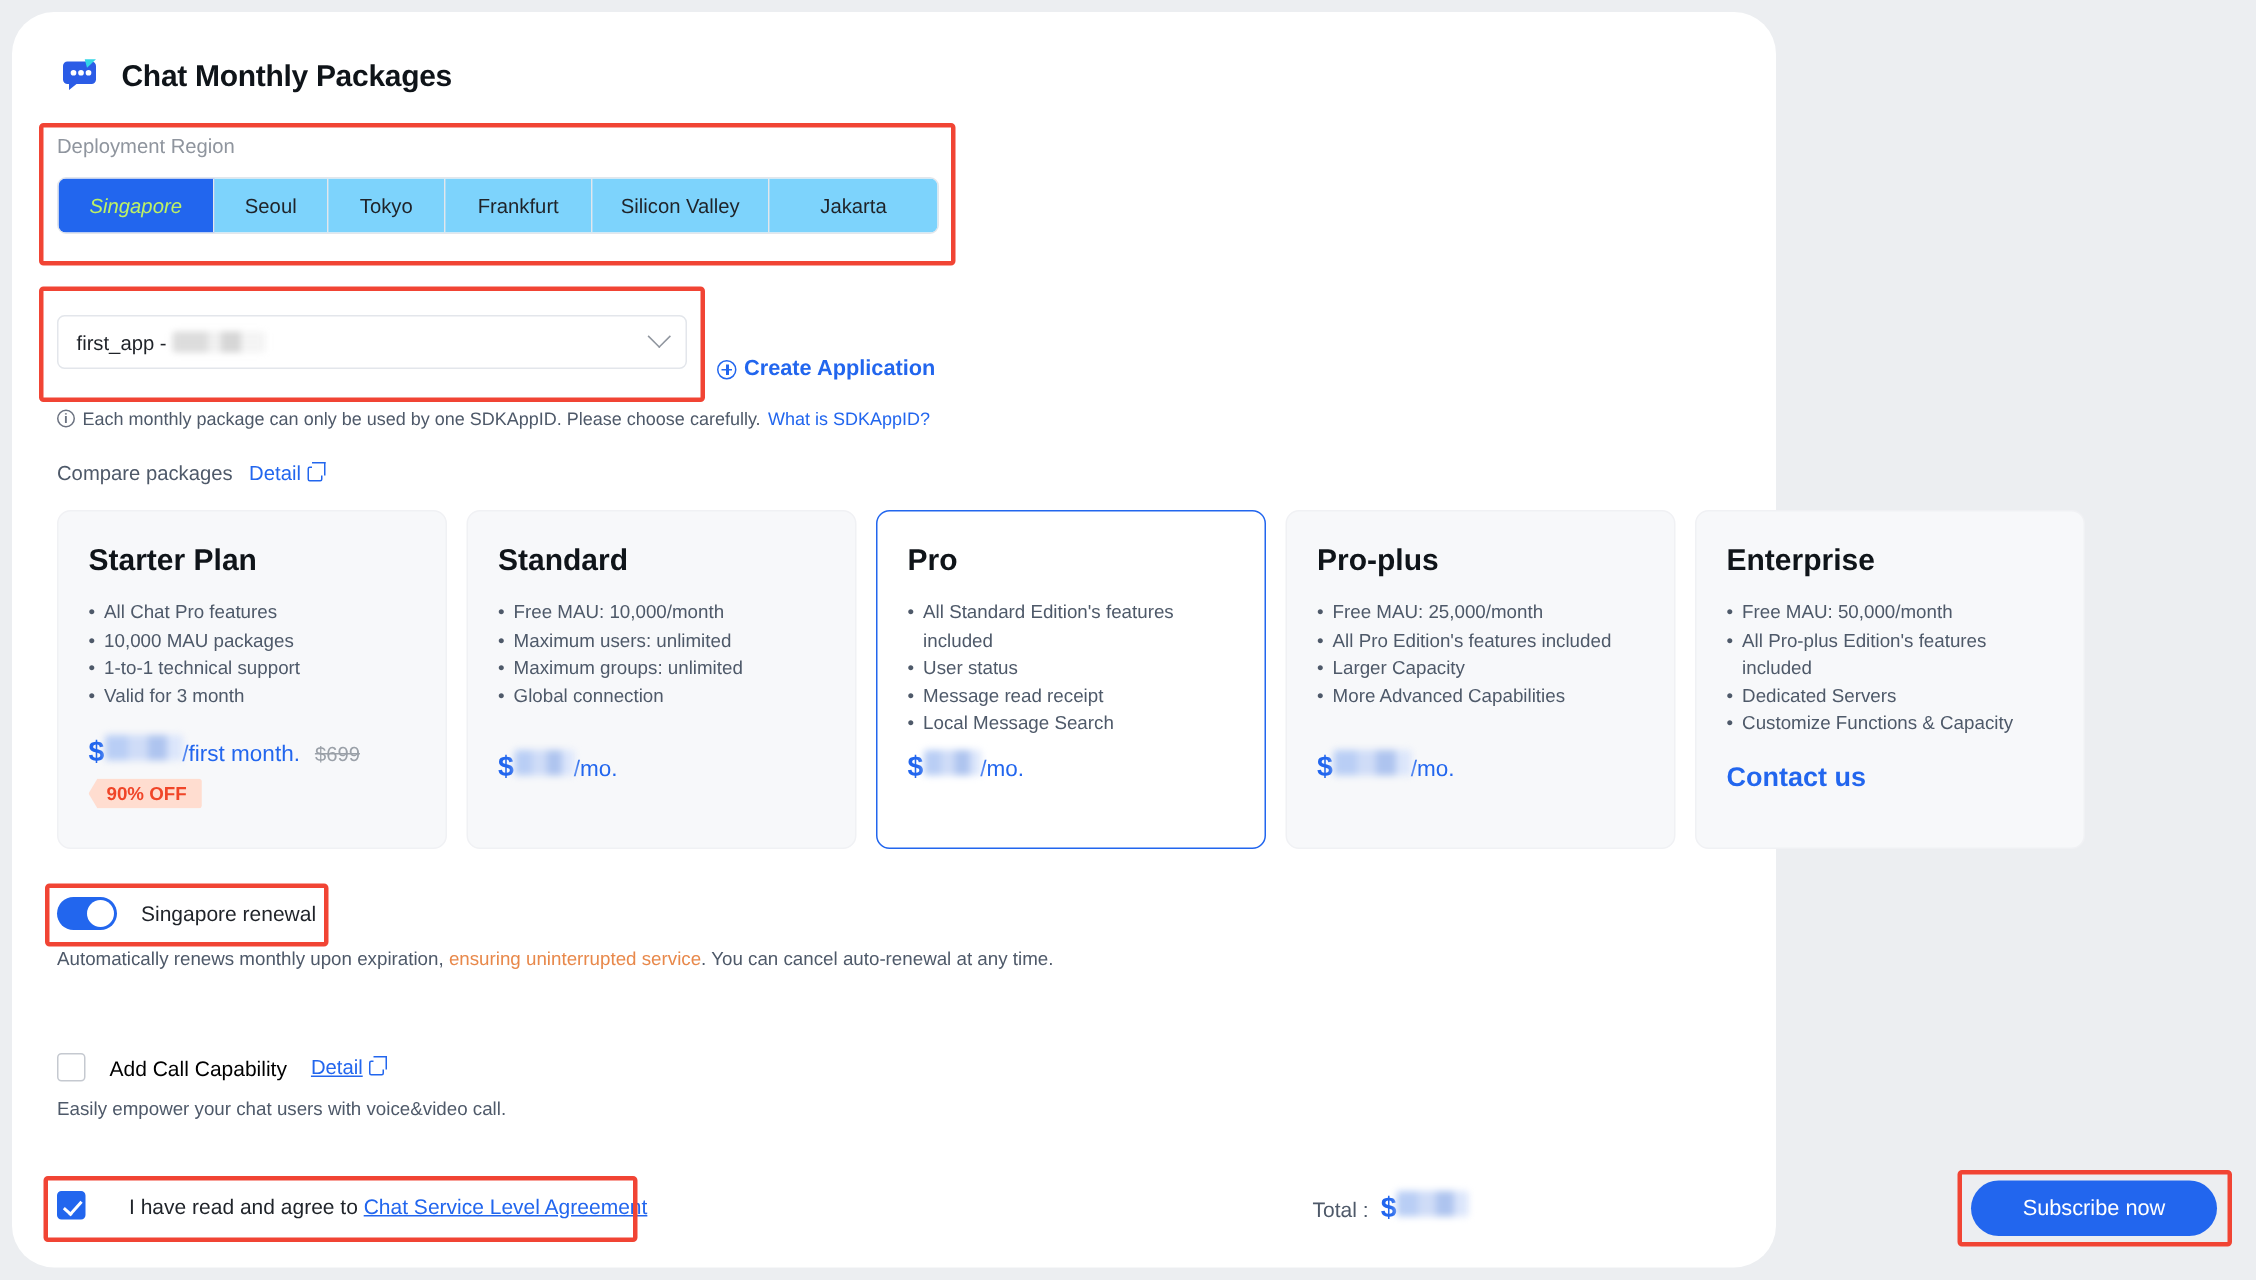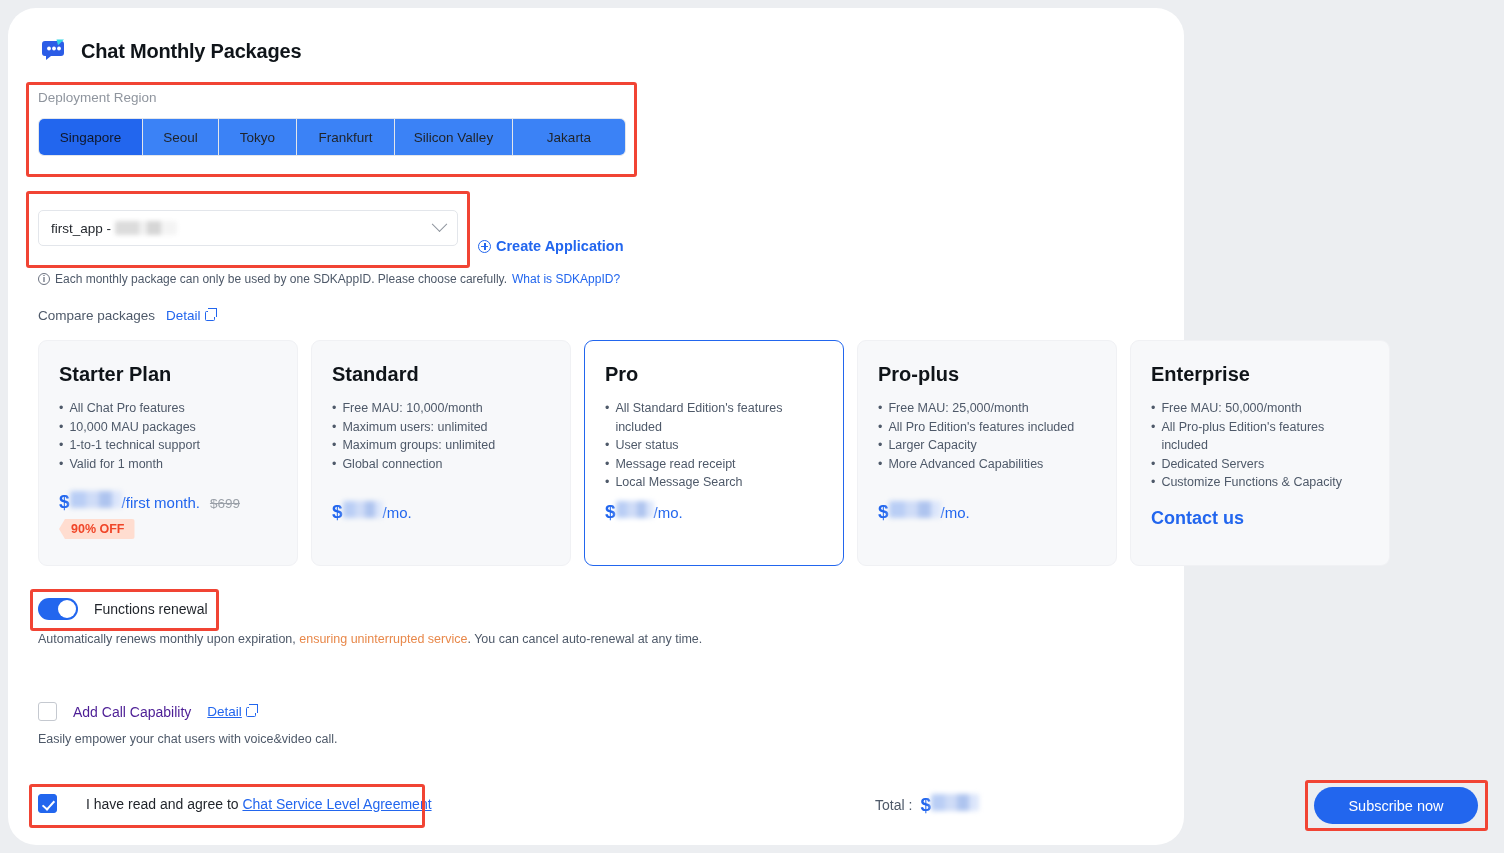--- a/index.html
+++ b/index.html
@@ -28,25 +28,25 @@
   #anno-renew  { left: 22px; top: 581px; width: 189px; height: 42px; }
   #anno-agree  { left: 21px; top: 776px; width: 396px; height: 44px; }
   #anno-subscribe { left: 1297px; top: 772px; width: 183px; height: 51px; }
 
   
   .field-label { font-size: 13.5px; color: #8f959e; }
   #region-block { position: absolute; left: 30px; top: 82px; }
   .seg { display: flex; margin-top: 13px; border: 1px solid #e3e6eb; border-radius: 6px; overflow: hidden; width: 588px; height: 38px; }
   .seg-item {
     flex: 0 0 auto; display: flex; align-items: center; justify-content: center;
-    font-size: 13.5px; color: #1f2329; background: #3b82f6;
+    font-size: 13.5px; color: #1f2329; background: #7dd3fc;
     border-right: 1px solid #e3e6eb; cursor: pointer; height: 100%;
   }
   .seg-item:last-child { border-right: none; }
-  .seg-item.sel { background: #2266ee; color: #0f172a; }
+  .seg-item.sel { background: #2266ee; color: #bef264; font-style: italic; }
   .seg-w1 { width: 104px; } .seg-w2 { width: 76px; } .seg-w3 { width: 78px; }
   .seg-w4 { width: 98px; } .seg-w5 { width: 118px; } .seg-w6 { width: 112px; }
 
   
   #app-block { position: absolute; left: 30px; top: 189px; }
   .select {
     margin-top: 13px; width: 420px; height: 36px; border: 1px solid #e3e6eb; border-radius: 5px;
     display: flex; align-items: center; padding: 0 12px; cursor: pointer; background: #fff;
   }
   .select-text { font-size: 13.5px; color: #1f2329; white-space: nowrap; }
@@ -102,21 +102,21 @@
   .renew-label { font-size: 14px; color: #1f2329; }
   .renew-desc { position: absolute; left: 30px; top: 624px; font-size: 12.5px; color: #4e5969; }
   .renew-desc .hl { color: #e8884a; }
 
   
   .call-row { position: absolute; left: 30px; top: 694px; display: flex; align-items: center; gap: 16px; }
   .cbox { width: 19px; height: 19px; border: 1px solid #c5c9d0; border-radius: 3px; background: #fff; cursor: pointer; flex: 0 0 auto; }
   .cbox.checked { background: #2266ee; border-color: #2266ee; position: relative; }
   .cbox.checked::after { content:""; position: absolute; left: 6px; top: 2.5px; width: 5px; height: 10px;
     border-right: 2px solid #fff; border-bottom: 2px solid #fff; transform: rotate(42deg); }
-  .call-label { font-size: 14px; color: #4c1d95; }
+  .call-label { font-size: 14px; color: #000000; }
   .link-underline { font-size: 13.5px; color: #2266ee; text-decoration: underline; display: flex; align-items: center; gap: 4px; cursor: pointer; }
   .call-desc { position: absolute; left: 30px; top: 724px; font-size: 12.5px; color: #4e5969; }
 
   
   .agree-row { position: absolute; left: 30px; top: 786px; display: flex; align-items: center; gap: 29px; }
   .agree-label { font-size: 14px; color: #1f2329; }
   .agree-label a { color: #2266ee; text-decoration: underline; }
   .total-row { position: absolute; right: 205px; top: 786px; display: flex; align-items: center; gap: 8px; }
   .total-label { font-size: 14px; color: #4e5969; }
   .subscribe { position: absolute; left: 1306px; top: 779px; width: 164px; height: 37px; background: #2266ee;
@@ -189,21 +189,21 @@
       <div class="feat">
           <span class="dot">•</span>
           <span>10,000 MAU packages</span>
         </div>
       <div class="feat">
           <span class="dot">•</span>
           <span>1-to-1 technical support</span>
         </div>
       <div class="feat">
           <span class="dot">•</span>
-          <span>Valid for 1 month</span>
+          <span>Valid for 3 month</span>
         </div>
       <div class="price-row">
         <span class="price">
           <span>$</span>
           <span class="blur-price" style="width:52px"></span>
           <span class="unit">/first month.</span>
         </span>
         <span class="old-price">$699</span>
       </div>
       <div class="off-badge">90% OFF</div>
@@ -309,21 +309,21 @@
           <span>Customize Functions &amp; Capacity</span>
         </div>
       <div class="contact-us">Contact us</div>
     </div>
   </div>
 
   <div class="renew-row">
     <span class="toggle">
         <span class="knob"></span>
       </span>
-    <span class="renew-label">Functions renewal</span>
+    <span class="renew-label">Singapore renewal</span>
   </div>
   <div class="renew-desc">
     <span>Automatically renews monthly upon expiration, </span><span class="hl">ensuring uninterrupted service</span><span>. You can cancel auto-renewal at any time.</span>
   </div>
 
   <div class="call-row">
     <span class="cbox"></span>
     <span class="call-label">Add Call Capability</span>
     <span class="link-underline">
       <span>Detail</span>

